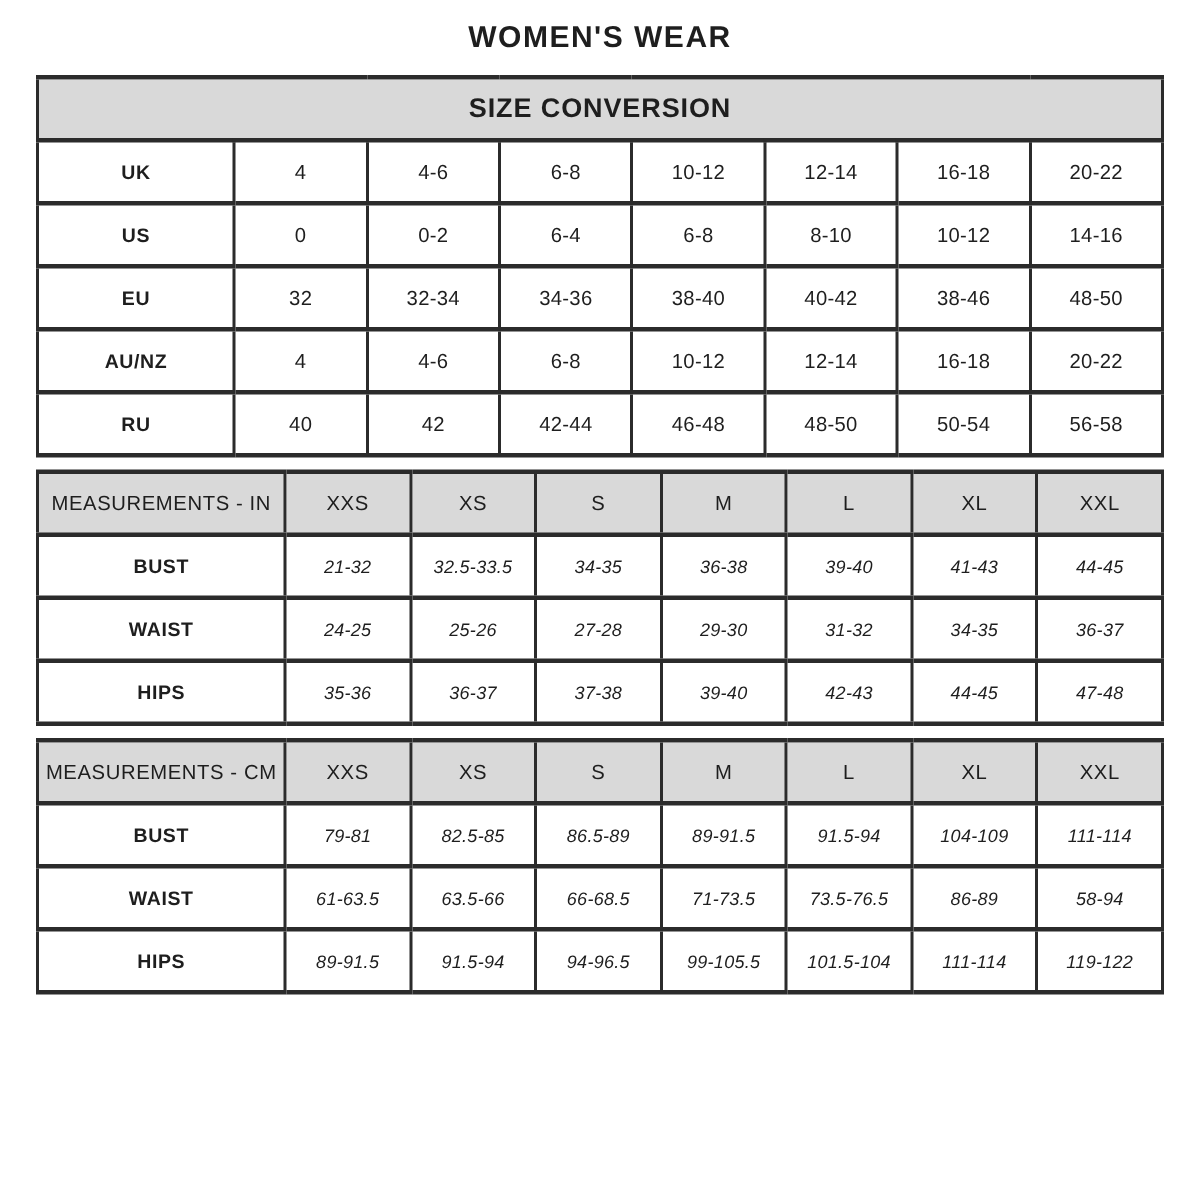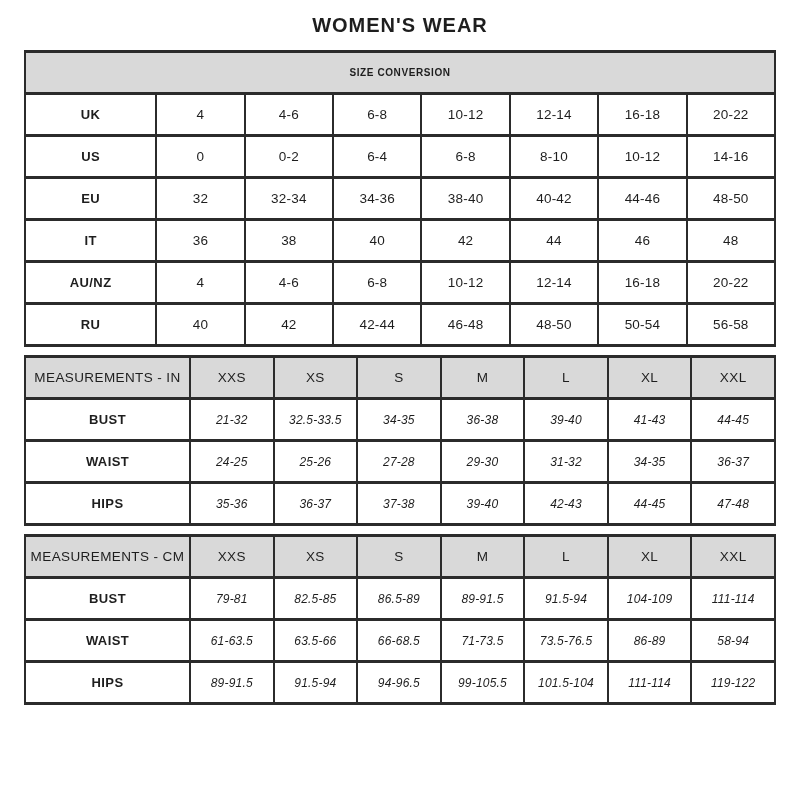--- a/index.html
+++ b/index.html
@@ -39,21 +39,21 @@
     border-bottom-width: 3px;
     text-align: center;
     vertical-align: middle;
     height: 42px;
     padding: 0 2px;
     overflow: hidden;
   }
   
   table.chart th.banner {
     background: var(--header-bg);
-    font-size: 10px;
+    font-size: 18px;
     font-weight: 700;
     letter-spacing: 0.6px;
   }
   
   table.chart tr.cols th {
     font-size: 13.5px;
     font-weight: 600;
     letter-spacing: 0.4px;
     background: #ffffff;
   }
@@ -121,32 +121,22 @@
           <td class="cell">10-12</td>
           <td class="cell">14-16</td>
         </tr>
         <tr>
           <td class="row-label">EU</td>
           <td class="cell">32</td>
           <td class="cell">32-34</td>
           <td class="cell">34-36</td>
           <td class="cell">38-40</td>
           <td class="cell">40-42</td>
-          <td class="cell">44-46</td>
+          <td class="cell">38-46</td>
           <td class="cell">48-50</td>
-        </tr>
-        <tr>
-          <td class="row-label">IT</td>
-          <td class="cell">36</td>
-          <td class="cell">38</td>
-          <td class="cell">40</td>
-          <td class="cell">42</td>
-          <td class="cell">44</td>
-          <td class="cell">46</td>
-          <td class="cell">48</td>
         </tr>
         <tr>
           <td class="row-label">AU/NZ</td>
           <td class="cell">4</td>
           <td class="cell">4-6</td>
           <td class="cell">6-8</td>
           <td class="cell">10-12</td>
           <td class="cell">12-14</td>
           <td class="cell">16-18</td>
           <td class="cell">20-22</td>

